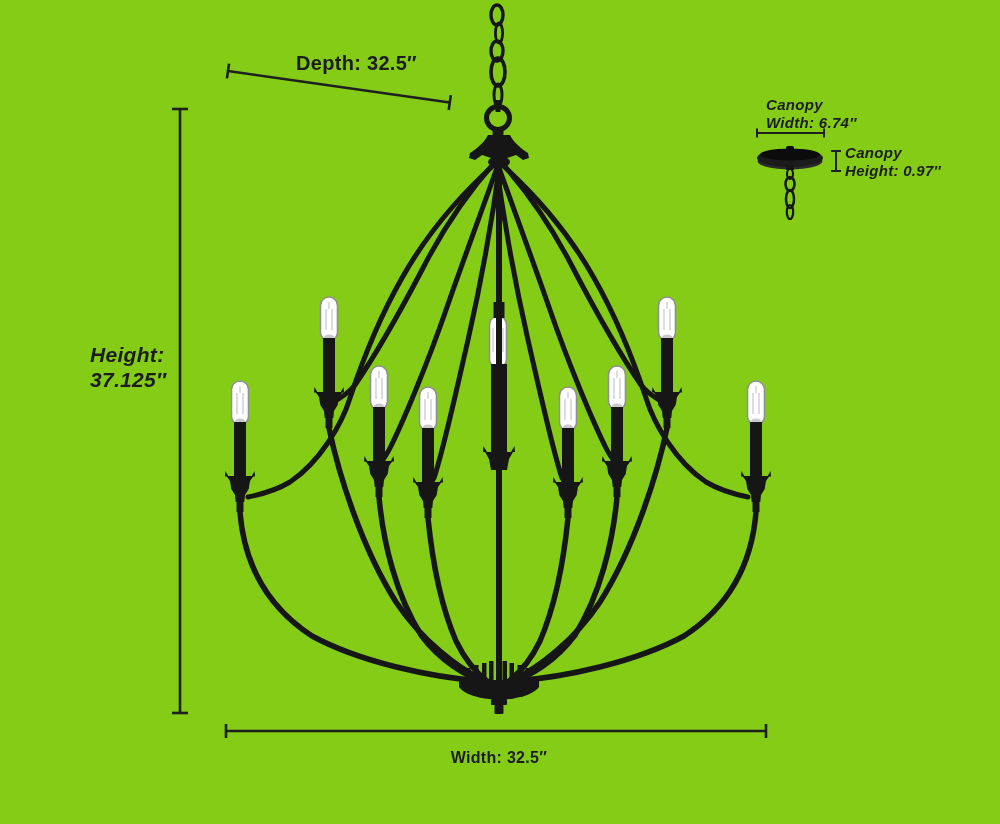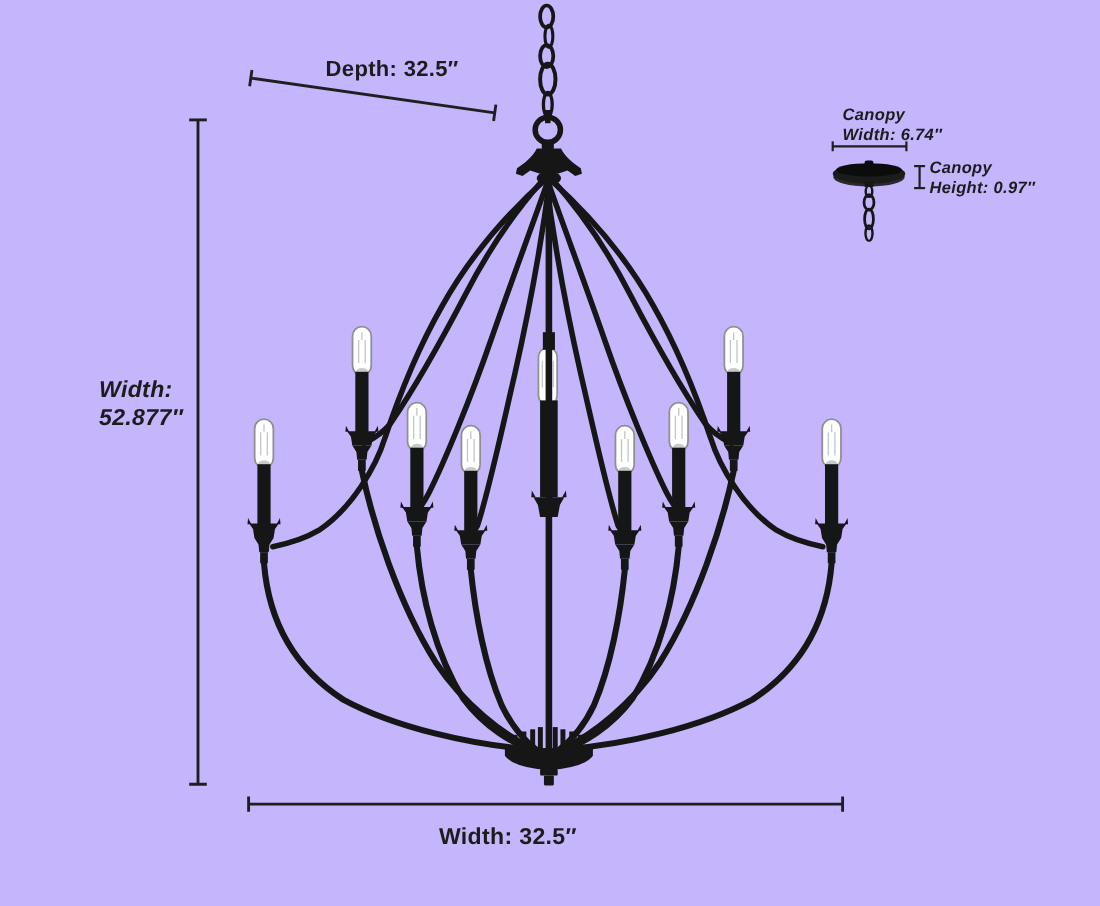--- a/index.html
+++ b/index.html
@@ -1,27 +1,27 @@
 <!DOCTYPE html>
 <html><head>
 <meta charset="utf-8">
 <style>
   html,body{margin:0;padding:0;background:#ffffff;}
   .stage{
-    position:relative;width:1000px;height:824px;background:#c4b5fd;
+    position:relative;width:1000px;height:824px;background:#84cc16;
     font-family:"Liberation Sans", sans-serif;overflow:hidden;
   }
   .stage svg{position:absolute;left:0;top:0;}
   .dim-label{
     position:absolute;color:#1c1c1c;font-weight:600;letter-spacing:.3px;
     white-space:nowrap;line-height:1.18;
   }
   .lbl-depth{left:296px;top:52px;font-size:20px;}
   .lbl-height{left:90px;top:343px;font-size:21px;}
-  .lbl-width{left:399px;top:749px;font-size:21px;width:200px;text-align:left;}
+  .lbl-width{left:399px;top:749px;font-size:16px;width:200px;text-align:center;}
   .lbl-canopy-w{left:766px;top:96px;font-size:15px;}
   .lbl-canopy-h{left:845px;top:144px;font-size:15px;}
   .lbl-line{display:block;font-style:italic;}
 </style>
 </head>
 <body>
 
 <div class="stage">
 
 <svg width="1000" height="824" viewBox="0 0 1000 824">
@@ -140,22 +140,22 @@
   <g stroke="#1f1f1f" stroke-width="2">
     <line x1="836" y1="151" x2="836" y2="171"></line>
     <line x1="831" y1="151" x2="841" y2="151"></line>
     <line x1="831" y1="171" x2="841" y2="171"></line>
   </g>
 </svg>
 
 <div class="dim-label lbl-depth">Depth: 32.5″</div>
 
 <div class="dim-label lbl-height">
-  <span class="lbl-line">Width:</span>
-  <span class="lbl-line">52.877″</span>
+  <span class="lbl-line">Height:</span>
+  <span class="lbl-line">37.125″</span>
 </div>
 
 <div class="dim-label lbl-width">Width: 32.5″</div>
 
 <div class="dim-label lbl-canopy-w">
   <span class="lbl-line">Canopy</span>
   <span class="lbl-line">Width: 6.74″</span>
 </div>
 
 <div class="dim-label lbl-canopy-h">

